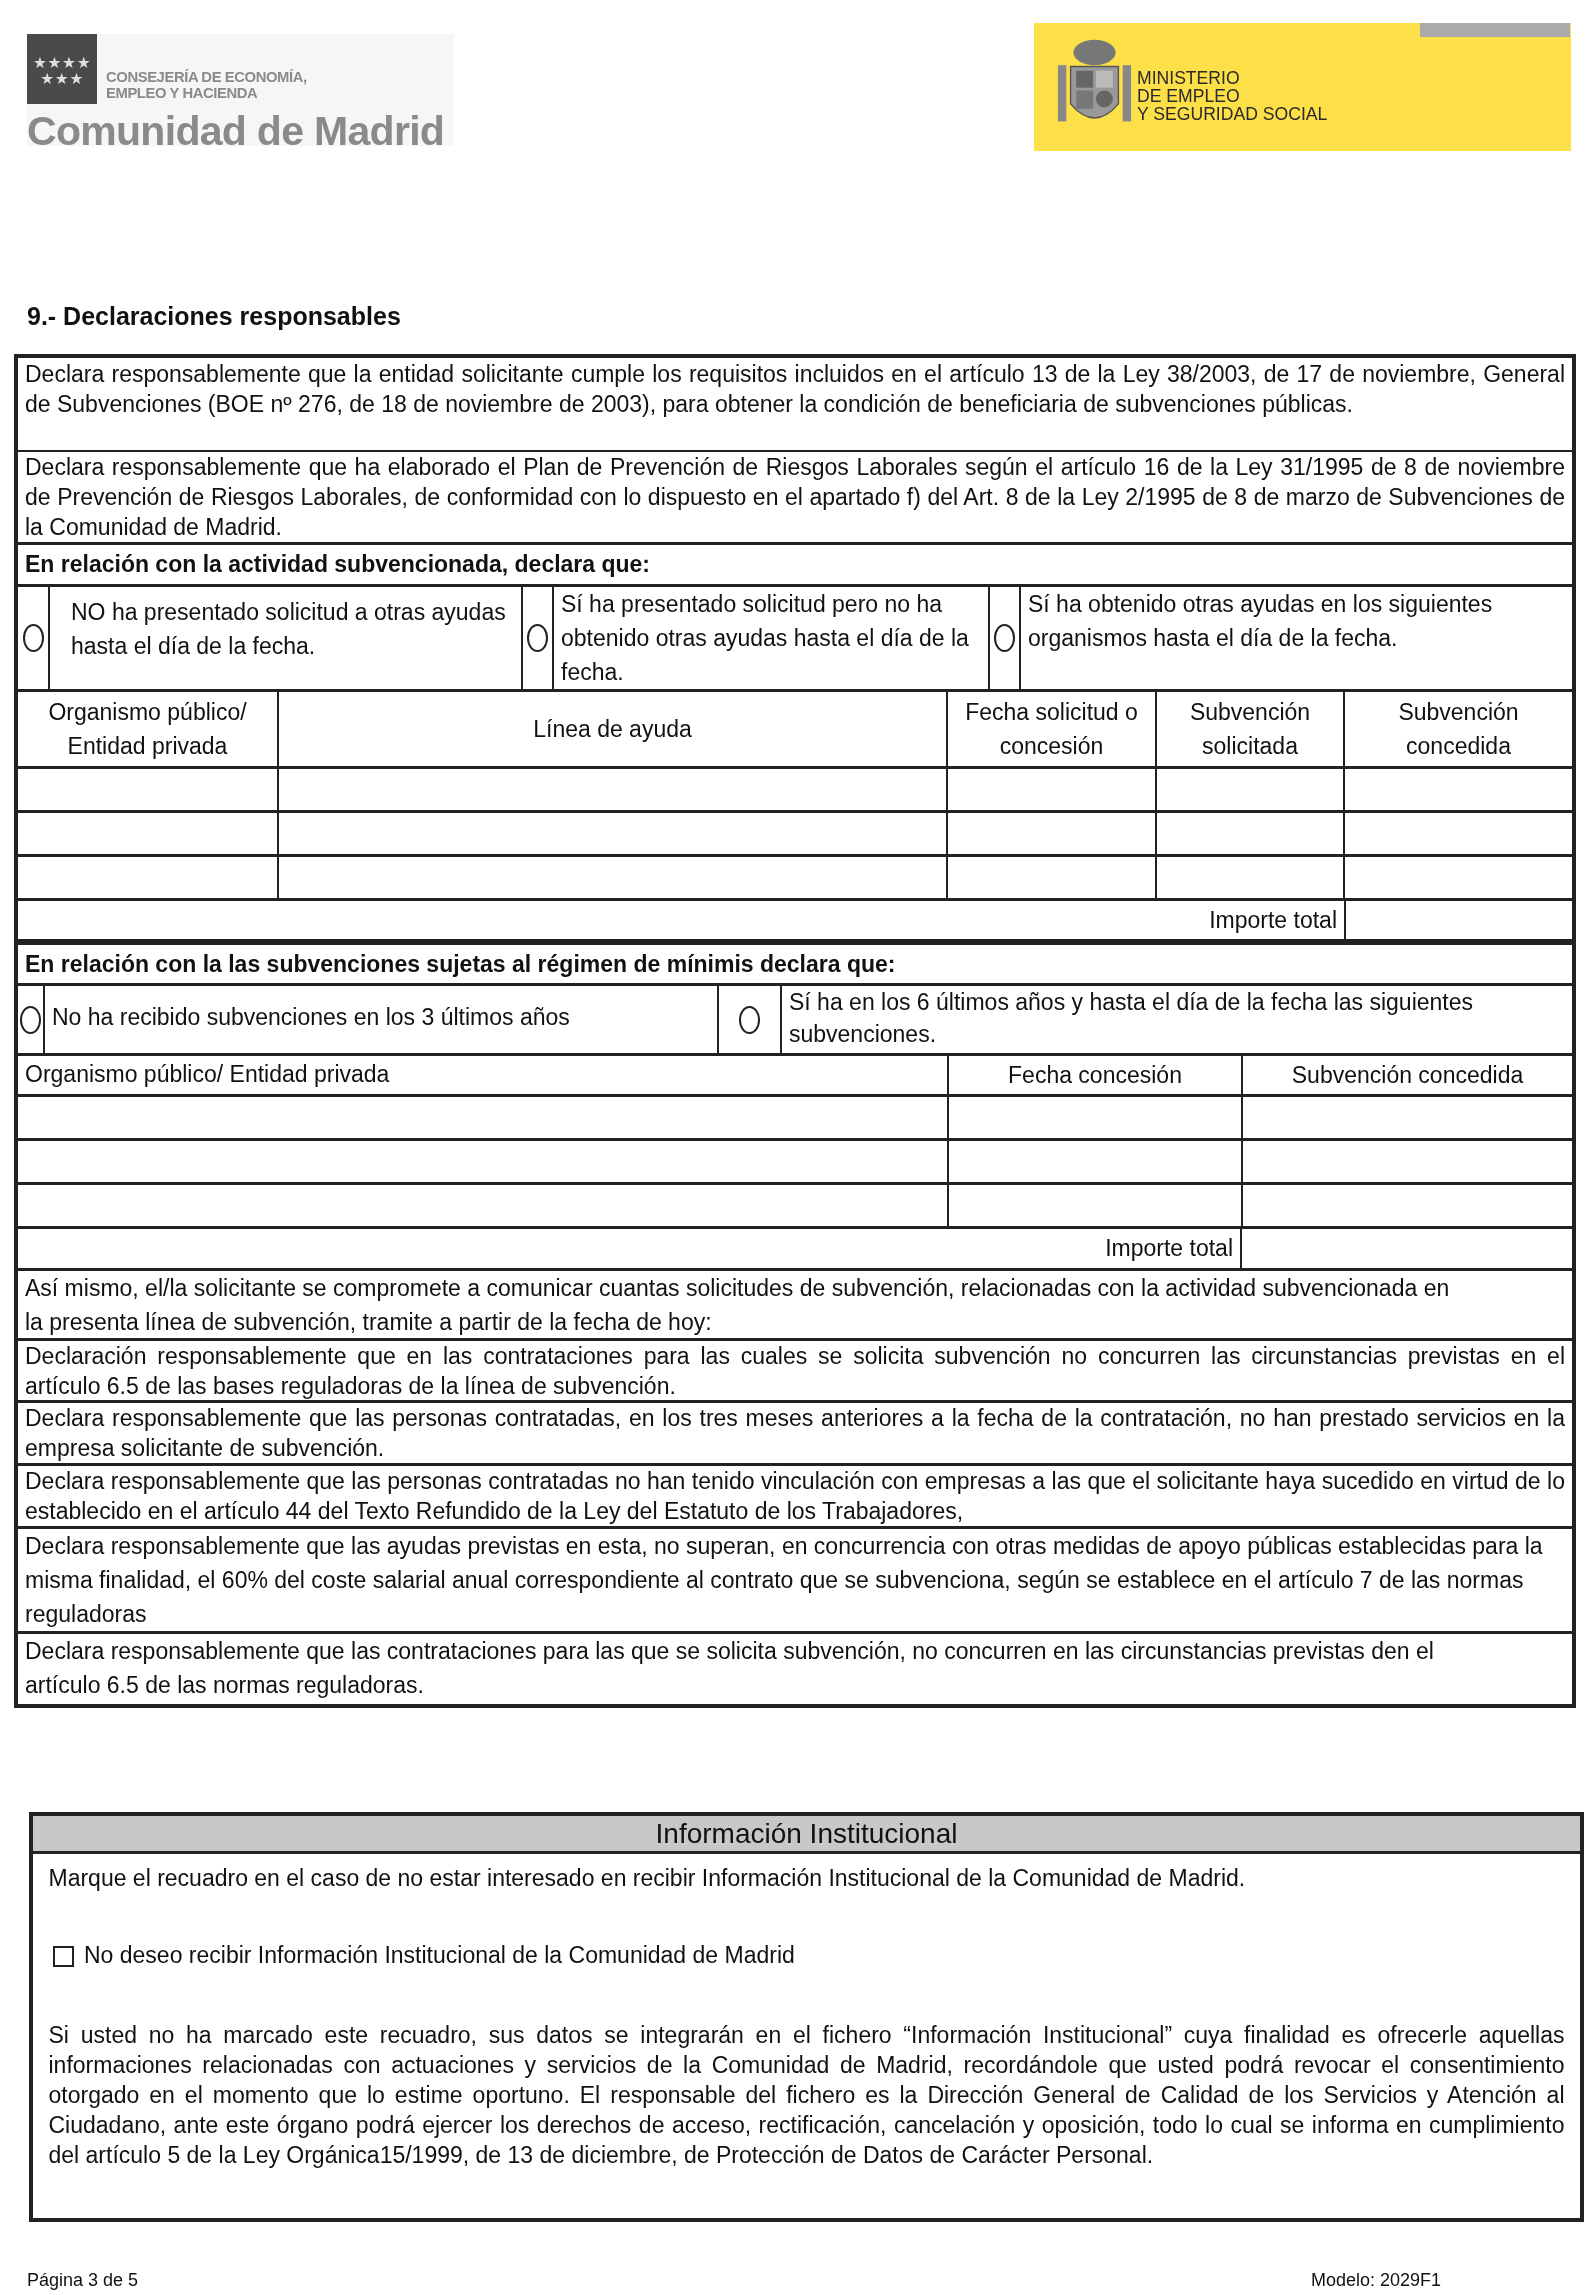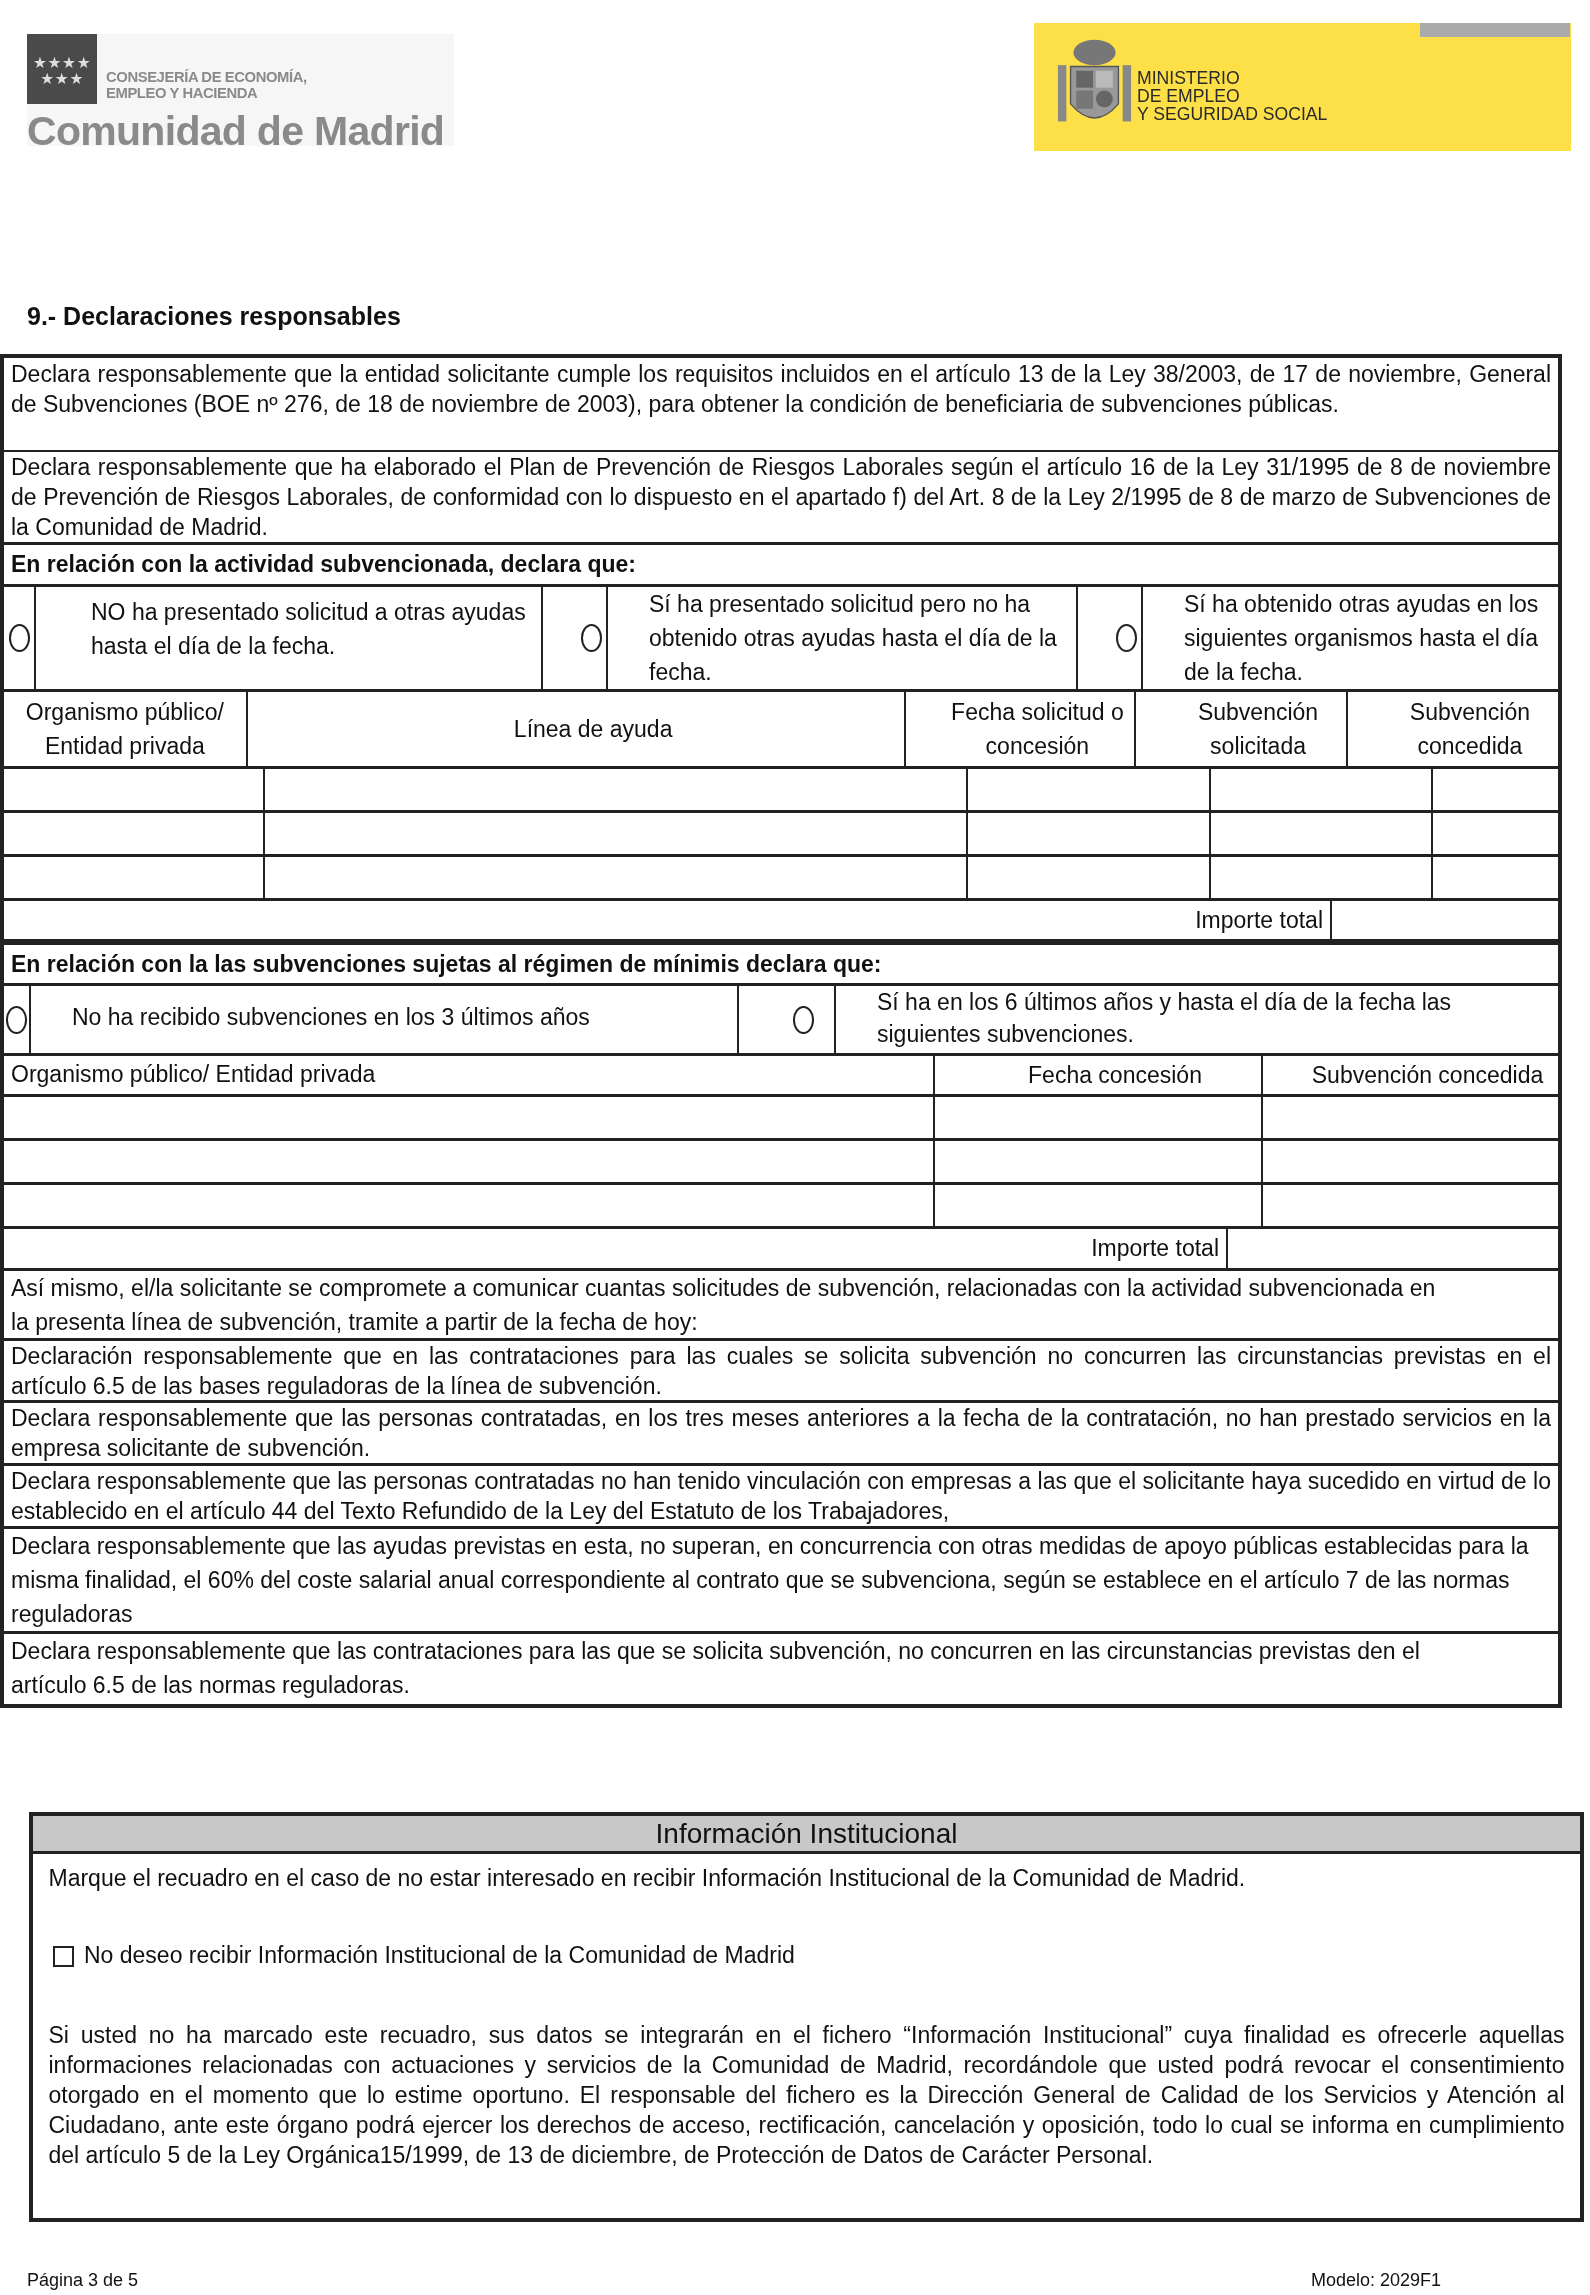--- a/index.html
+++ b/index.html
@@ -14,27 +14,27 @@
   .logo-min{left:1034px;top:22.5px;width:537px;height:128px;background:#fde047;}
   .logo-min .shield{position:absolute;left:21px;top:14px;width:79px;height:95px;}
   .logo-min .mtext{position:absolute;left:103px;top:46px;font-size:17.6px;line-height:18px;color:#2a2a2a;}
   .logo-min .sepe{position:absolute;left:386px;top:14px;width:149px;height:114px;background:#fff;border-left:1.4px solid #bbb;}
   .logo-min .sepe-bar{position:absolute;left:386px;top:0;width:150px;height:14px;background:#aaa;}
   .logo-min .sepe .t{position:absolute;left:7px;top:44px;font-size:11.2px;line-height:14px;color:#333;}
 
   .section-title{left:27px;top:302px;font-size:25px;font-weight:bold;}
 
   
-  .form{left:0;top:354px;width:1562px;border:4.9px solid #222;box-sizing:border-box;}
+  .form{left:14px;top:354px;width:1562px;border:4.9px solid #222;box-sizing:border-box;}
   .row{border-bottom:3.5px solid #222;position:relative;box-sizing:border-box;}
   .row:last-child{border-bottom:none;}
   .row.thin{border-bottom:2.8px solid #222;}
   .ptext{font-size:23px;line-height:30px;padding:0 7px;text-align:justify;}
   .bold{font-weight:bold;}
-  .grid{display:flex;height:100%;gap:34px;}
+  .grid{display:flex;height:100%;}
   .cell{border-right:2.1px solid #222;box-sizing:border-box;position:relative;font-size:23px;line-height:34px;}
   .cell:last-child{border-right:none;}
   .center{display:flex;align-items:center;justify-content:center;text-align:center;}
   .radio{width:21px;height:28px;border:2.8px solid #222;border-radius:50%;box-sizing:border-box;}
 
   
   .info{left:21px;top:1812px;width:1555px;border:4.9px solid #222;box-sizing:border-box;height:410px;margin-left:8px;}
   .info-head{height:35px;background:#c8c8c8;border-bottom:3.5px solid #222;font-size:28px;line-height:35px;text-align:center;}
   .info .line1{position:absolute;left:15.5px;top:49px;font-size:23px;}
   .info .chk{position:absolute;left:19.7px;top:130px;width:21px;height:21px;border:2.1px solid #222;box-sizing:border-box;}

